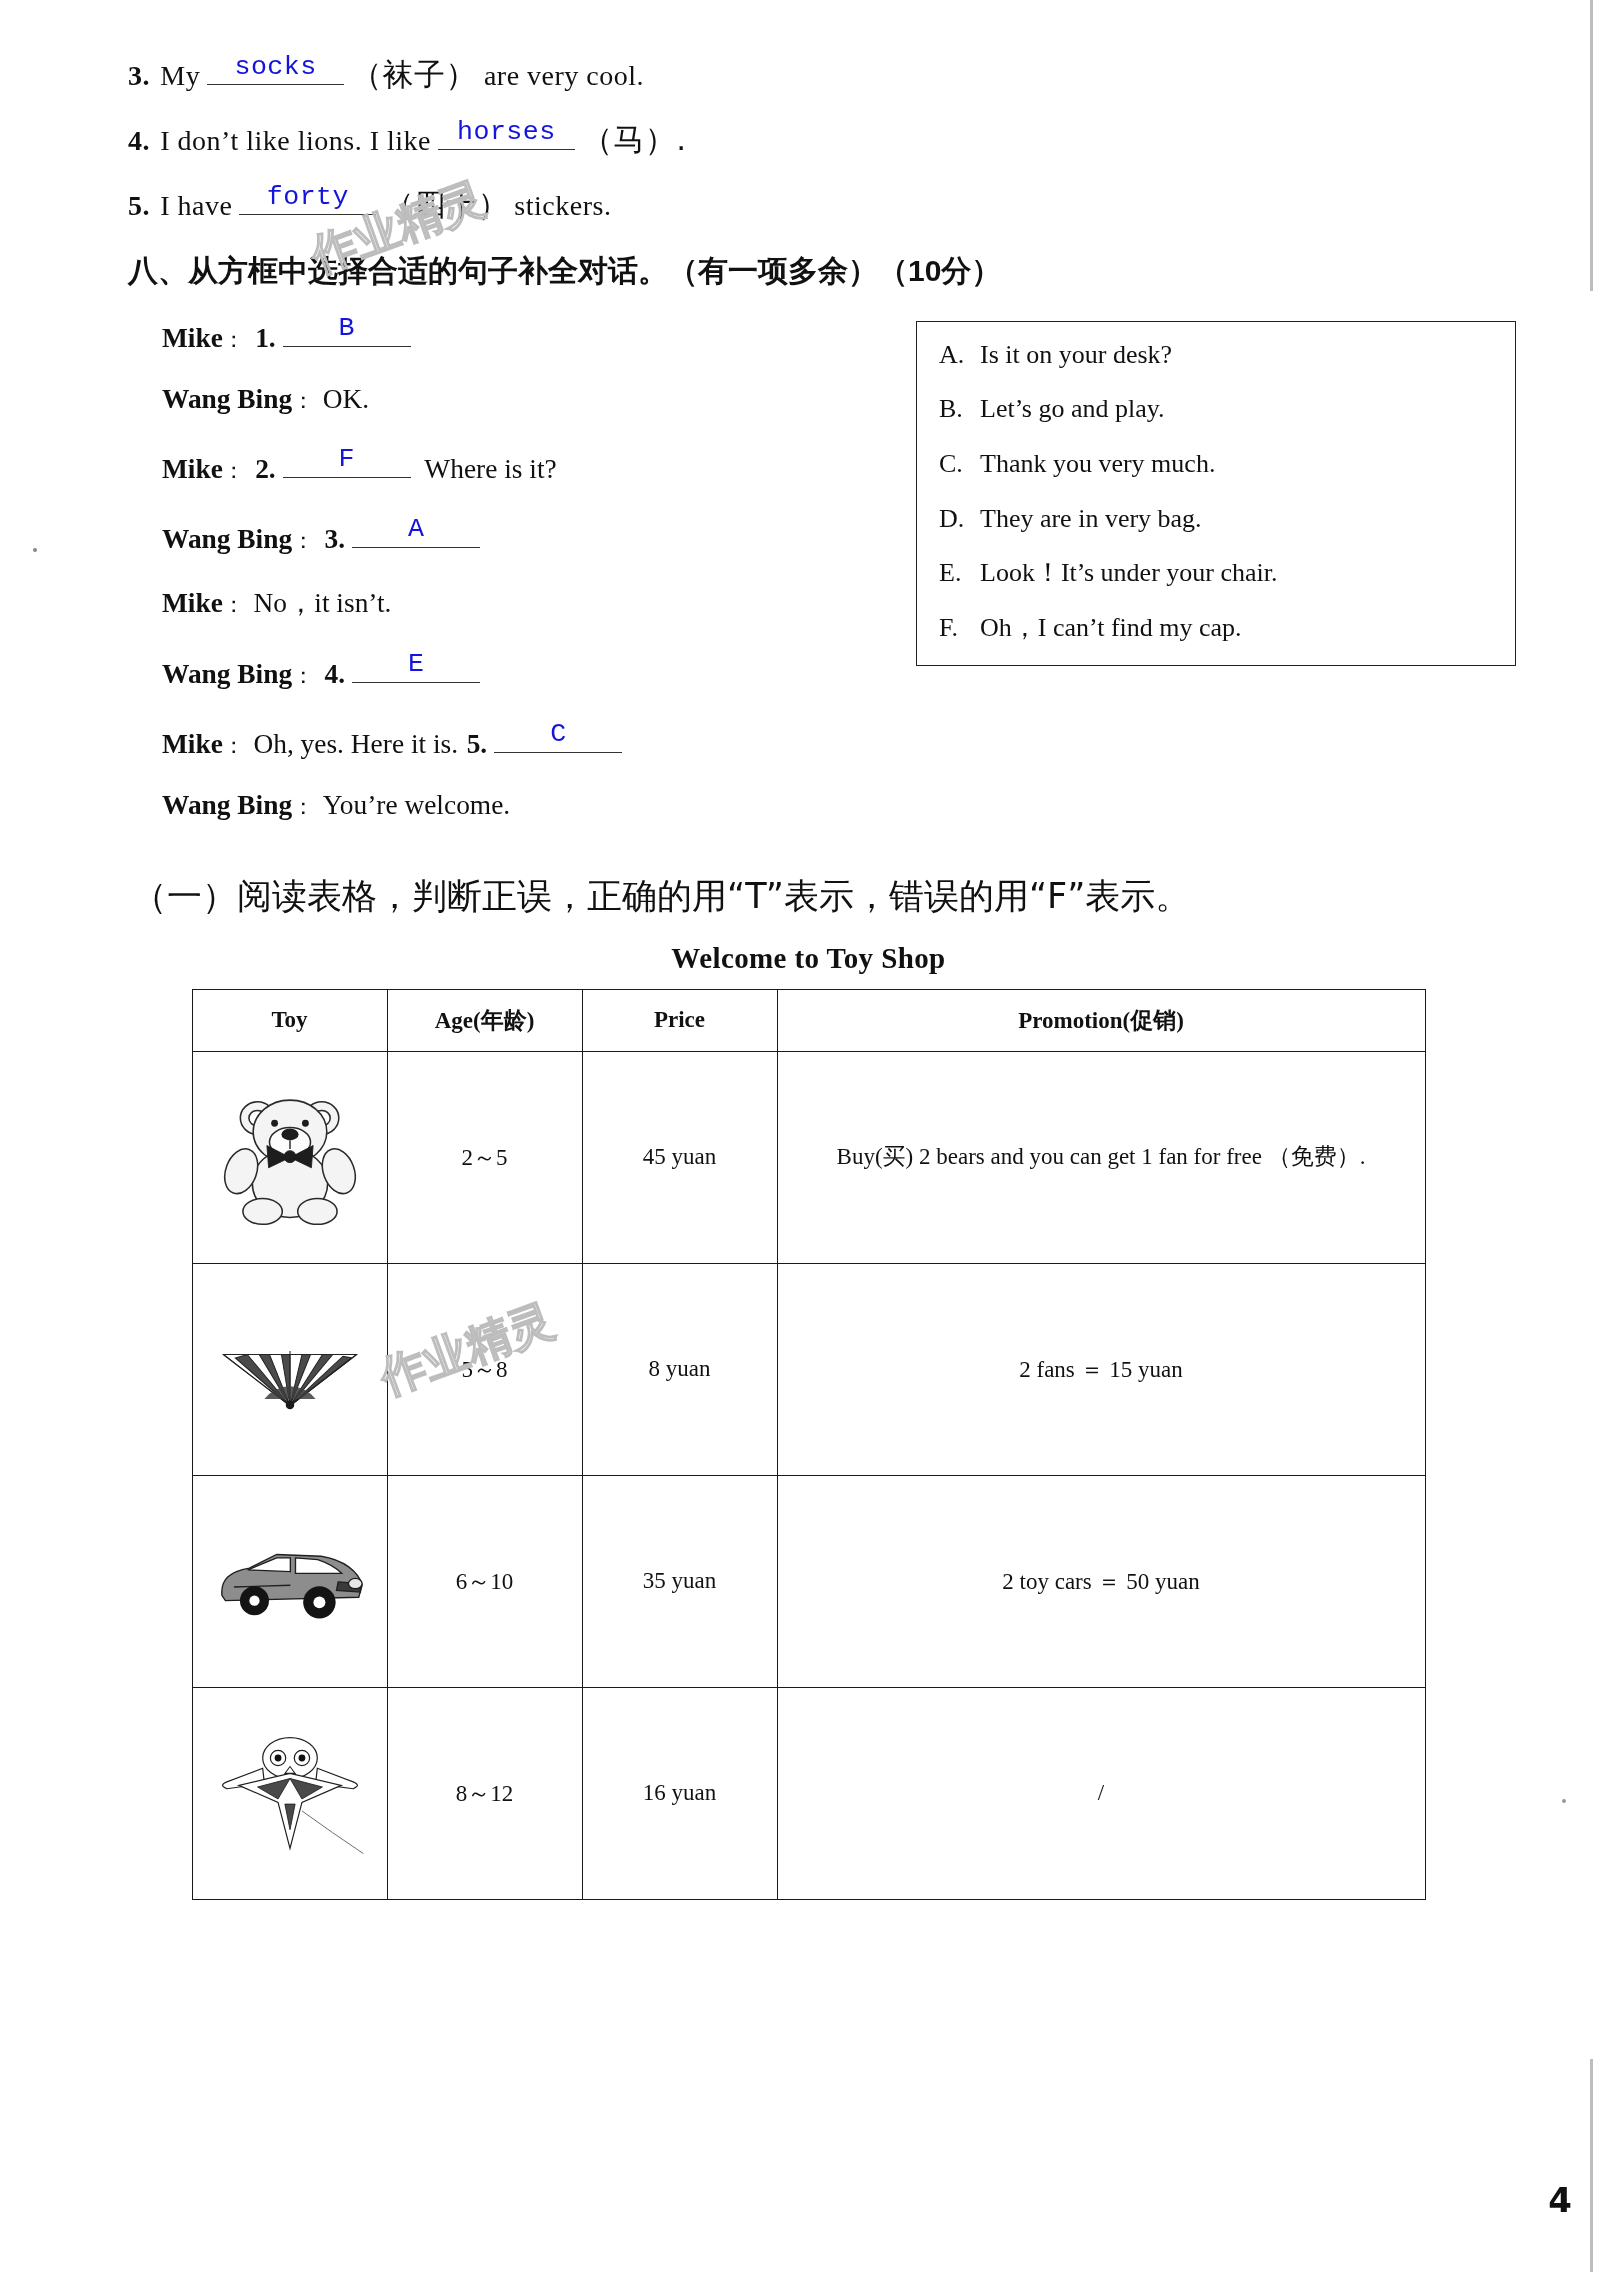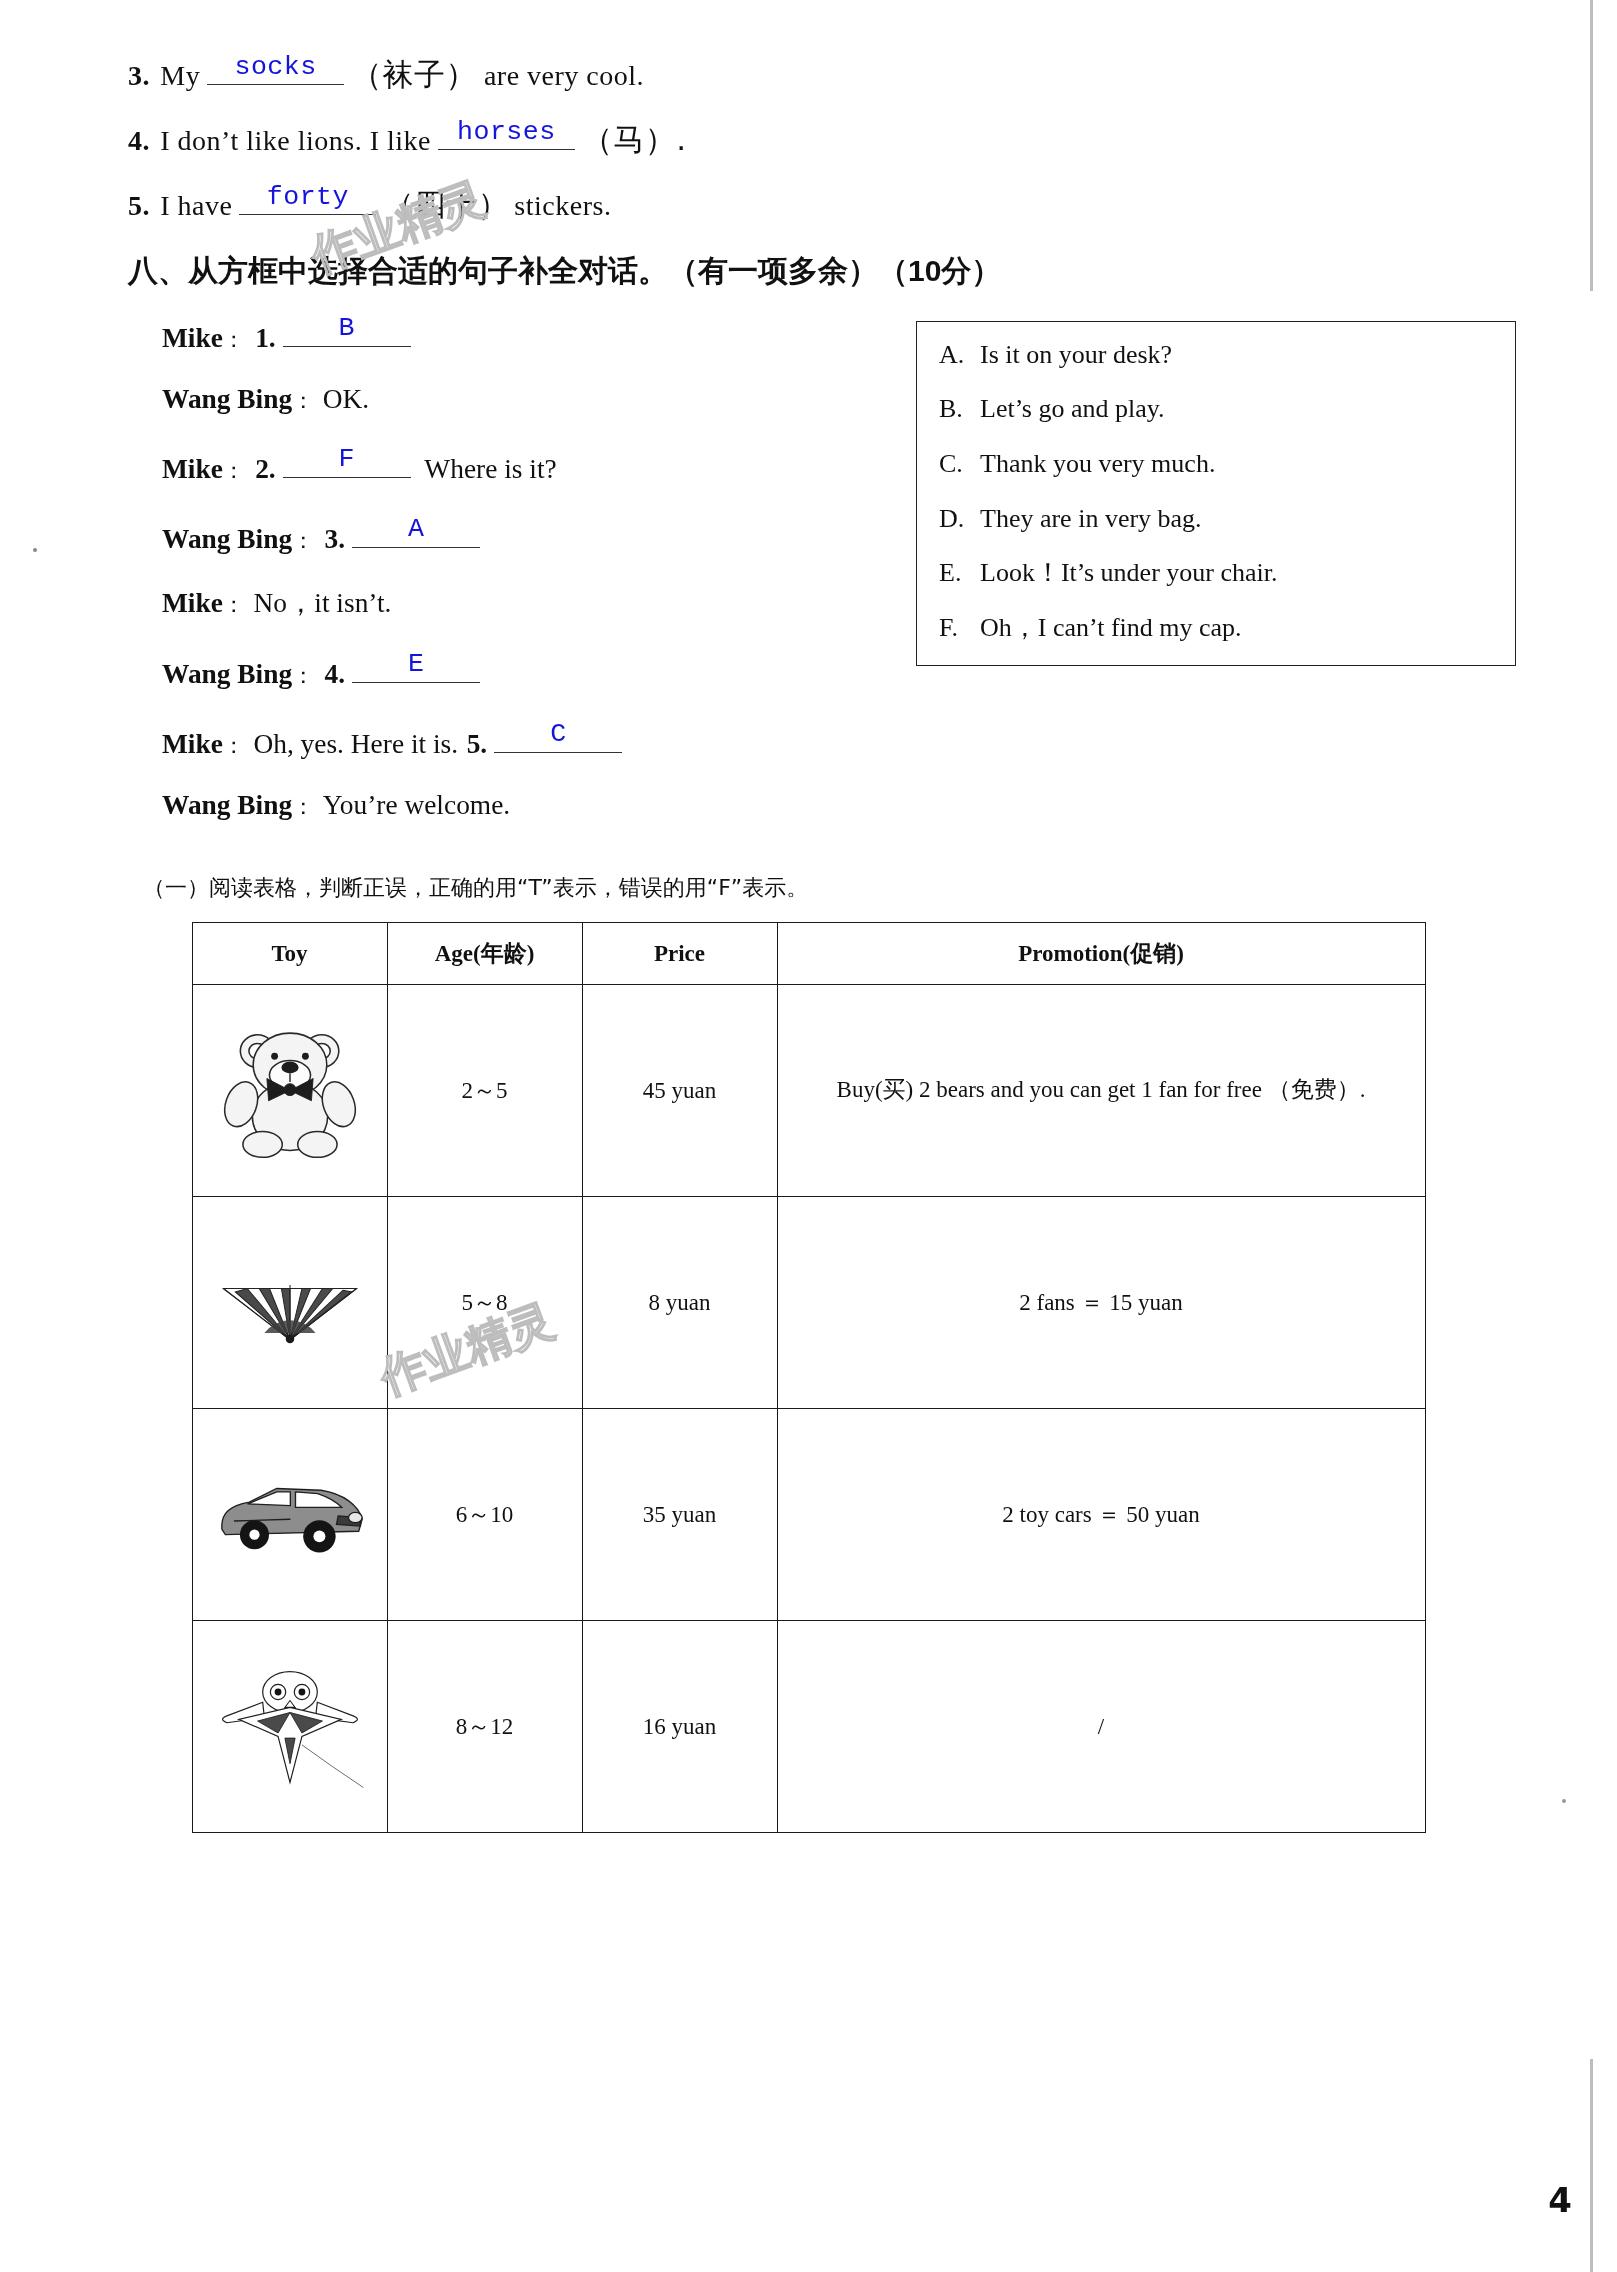--- a/index.html
+++ b/index.html
@@ -62,22 +62,22 @@
   
   .section-title {
     font-family: Liberation Sans, sans-serif;
     font-weight: bold;
     font-size: 30px;
     margin: 31px 0 22px 0;
     letter-spacing: 0px;
   }
   .sub-instruction {
     font-family: "DejaVu Sans", sans-serif;
-    font-size: 22px;
-    margin: 22px 0 19px 15px;
+    font-size: 35px;
+    margin: 22px 0 19px 4px;
   }
 
   
   .dialog-wrap {
     position: relative;
     display: flex;
     gap: 0px;
   }
   .dialog-col {
     width: 754px;
@@ -343,20 +343,21 @@
       </div>
       <div class="opt">
         <span class="opt-letter">F.</span>
         <span>Oh，I can’t find my cap.</span>
       </div>
     </div>
   </div>
 
   <div class="sub-instruction">（一）阅读表格，判断正误，正确的用“T”表示，错误的用“F”表示。</div>
 
+  <div class="table-title">Welcome to Toy Shop</div>
 
   <table class="toy">
     <colgroup>
       <col class="c1">
         <col class="c2">
         <col class="c3">
         <col class="c4">
     </colgroup>
     <thead>
       <tr>

